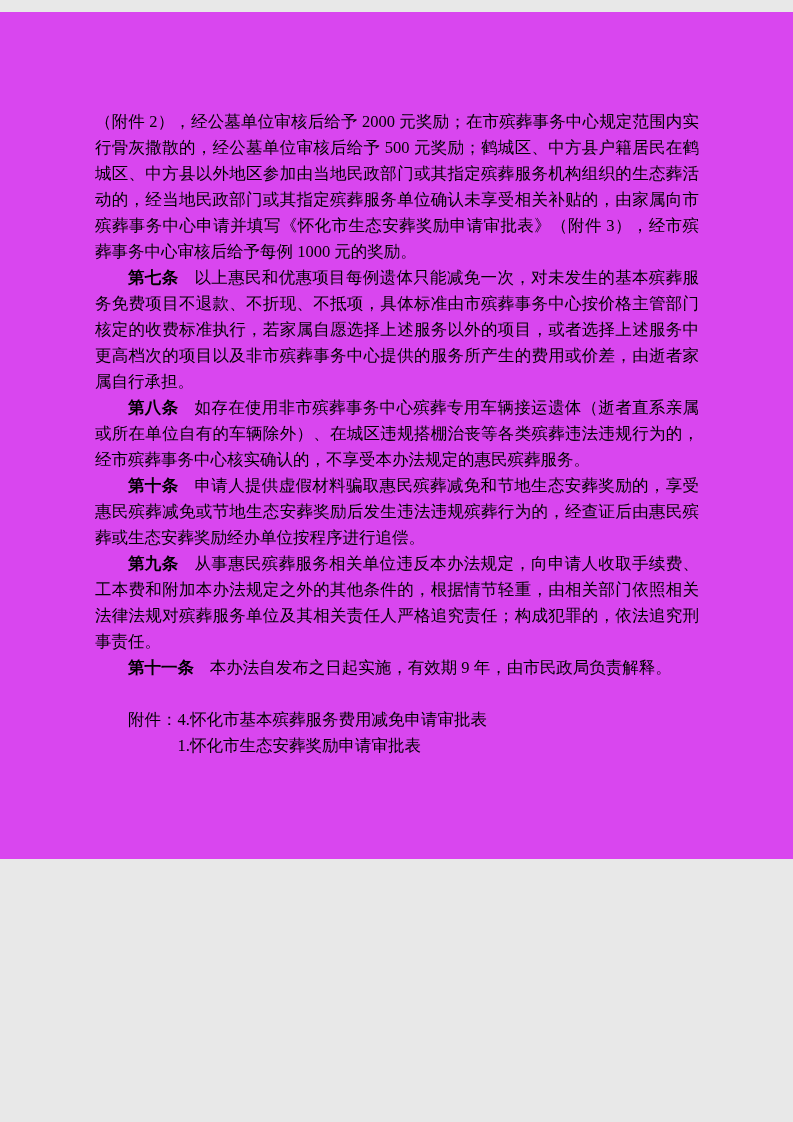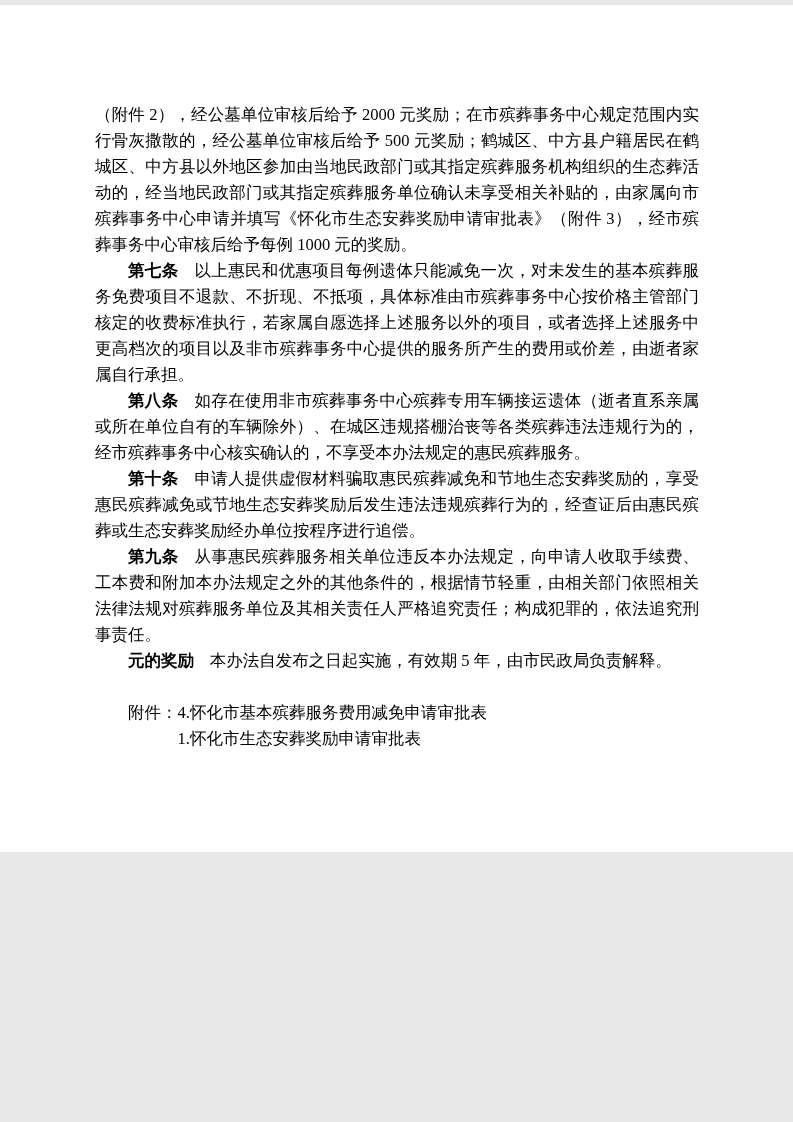--- a/index.html
+++ b/index.html
@@ -4,22 +4,22 @@
 <style>
   html, body {
     margin: 0;
     padding: 0;
     background: #e8e8e8;
   }
   .page {
     position: relative;
     width: 793px;
     height: 847px;
-    margin: 5px auto;
-    background: #ffffff;
+    margin: 12px auto;
+    background: #d946ef;
     overflow: hidden;
     font-family: "Liberation Serif", "DejaVu Serif", serif;
   }
   .content {
     position: absolute;
     left: 95px;
     top: 97px;
     width: 604px;
     color: #000000;
     font-size: 16.5px;
@@ -64,21 +64,21 @@
     <p class="para no-indent"><span>（附件 2），经公墓单位审核后给予 2000 元奖励；在市殡葬事务中心规定范围内实行骨灰撒散的，经公墓单位审核后给予 500 元奖励；鹤城区、中方县户籍居民在鹤城区、中方县以外地区参加由当地民政部门或其指定殡葬服务机构组织的生态葬活动的，经当地民政部门或其指定殡葬服务单位确认未享受相关补贴的，由家属向市殡葬事务中心申请并填写《怀化市生态安葬奖励申请审批表》（附件 3），经市殡葬事务中心审核后给予每例 1000 元的奖励。</span></p>
 
     <p class="para"><span class="term">第七条</span><span>以上惠民和优惠项目每例遗体只能减免一次，对未发生的基本殡葬服务免费项目不退款、不折现、不抵项，具体标准由市殡葬事务中心按价格主管部门核定的收费标准执行，若家属自愿选择上述服务以外的项目，或者选择上述服务中更高档次的项目以及非市殡葬事务中心提供的服务所产生的费用或价差，由逝者家属自行承担。</span></p>
 
     <p class="para"><span class="term">第八条</span><span>如存在使用非市殡葬事务中心殡葬专用车辆接运遗体（逝者直系亲属或所在单位自有的车辆除外）、在城区违规搭棚治丧等各类殡葬违法违规行为的，经市殡葬事务中心核实确认的，不享受本办法规定的惠民殡葬服务。</span></p>
 
     <p class="para"><span class="term">第十条</span><span>申请人提供虚假材料骗取惠民殡葬减免和节地生态安葬奖励的，享受惠民殡葬减免或节地生态安葬奖励后发生违法违规殡葬行为的，经查证后由惠民殡葬或生态安葬奖励经办单位按程序进行追偿。</span></p>
 
     <p class="para"><span class="term">第九条</span><span>从事惠民殡葬服务相关单位违反本办法规定，向申请人收取手续费、工本费和附加本办法规定之外的其他条件的，根据情节轻重，由相关部门依照相关法律法规对殡葬服务单位及其相关责任人严格追究责任；构成犯罪的，依法追究刑事责任。</span></p>
 
-    <p class="para"><span class="term">元的奖励</span><span>本办法自发布之日起实施，有效期 5 年，由市民政局负责解释。</span></p>
+    <p class="para"><span class="term">第十一条</span><span>本办法自发布之日起实施，有效期 9 年，由市民政局负责解释。</span></p>
 
     <div class="attachments">
       <div class="att-row-first"><span>附件：</span><span>4.怀化市基本殡葬服务费用减免申请审批表</span></div>
       <div class="att-row"><span>1.怀化市生态安葬奖励申请审批表</span></div>
     </div>
 
   </div>
 </div>
 
 </body></html>

